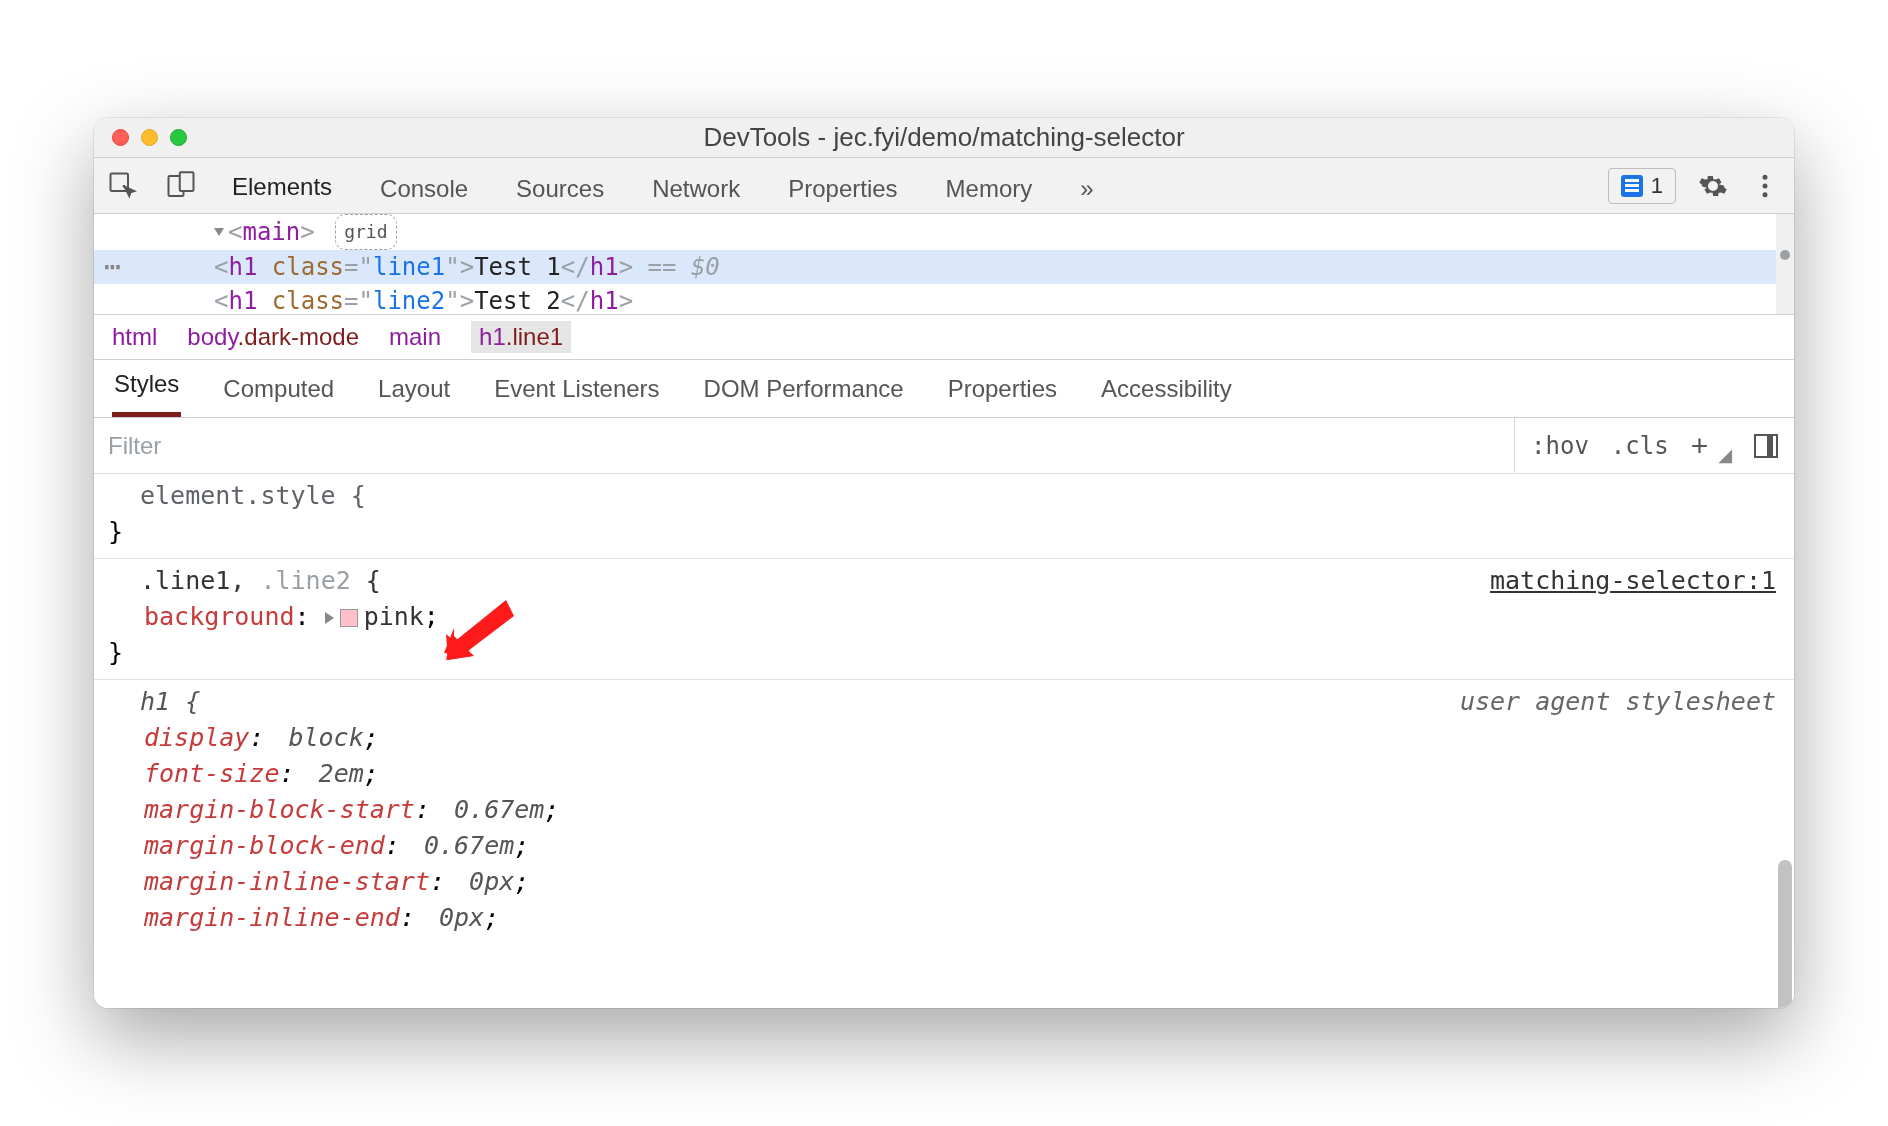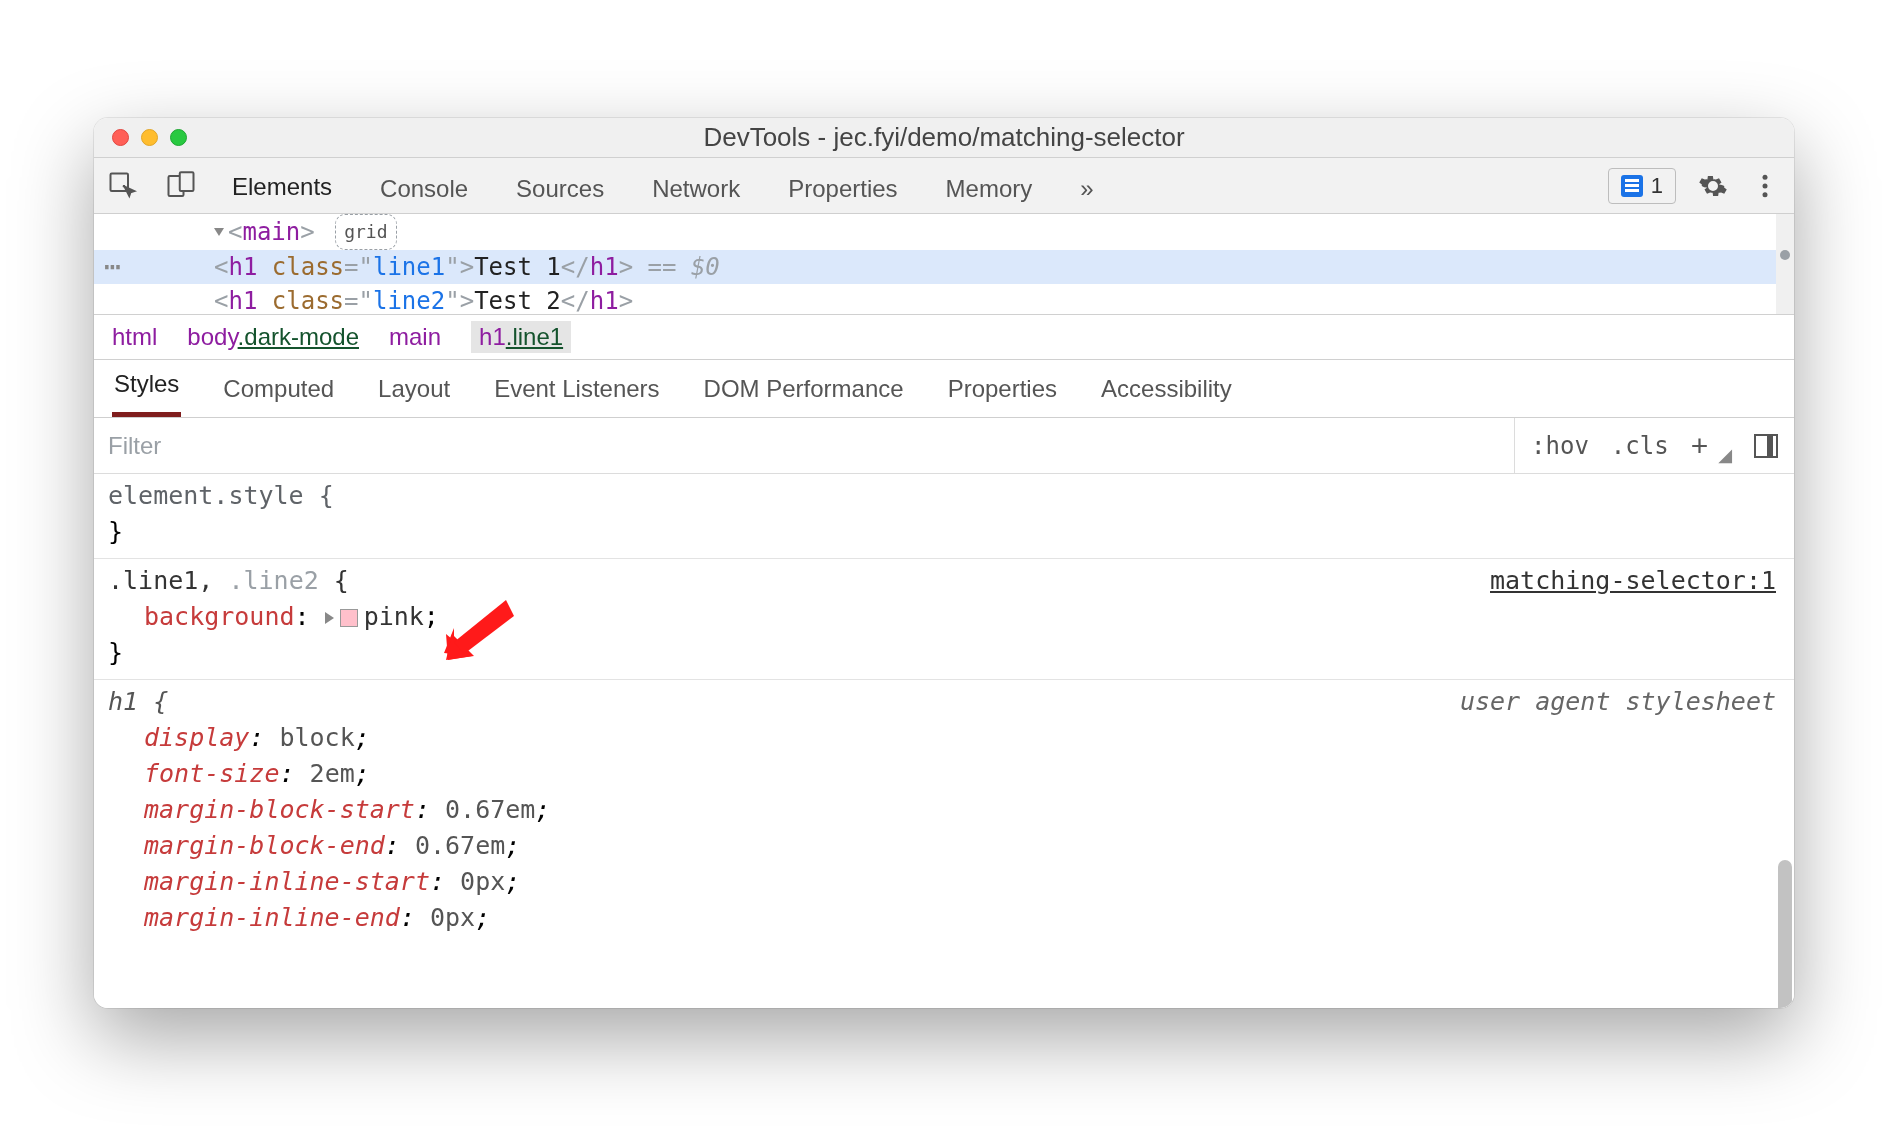--- a/index.html
+++ b/index.html
@@ -32,44 +32,44 @@
   .dom-sel-mark { position: absolute; right: 4px; top: 36px; width: 10px; height: 10px; border-radius: 50%; background: #9aa0a6; }
   .grid-pill { display: inline-block; border: 1px dashed #9aa0a6; color: #555; font-size: 18px; padding: 0 8px; border-radius: 10px; margin-left: 6px; vertical-align: 2px; }
   .tag { color: #8e1da0; }
   .attrn { color: #9b6b2f; }
   .attrv { color: #1b73e7; }
   .txt { color: #222; }
   .dim { color: #9aa0a6; }
   .ellipsis { position: absolute; left: 10px; top: 36px; color: #888; font-size: 28px; letter-spacing: 2px; }
   .breadcrumbs { height: 46px; border-top: 1px solid #d0d0d0; border-bottom: 1px solid #d0d0d0; display: flex; align-items: center; gap: 30px; padding-left: 18px; font-size: 24px; }
   .bc { color: #8e1da0; cursor: pointer; }
-  .bc .cls { color: #14532d; text-decoration: underline; }
+  .bc .cls { color: #7f1d1d; }
   .bc.active { background: #e5e5e5; padding: 2px 8px; }
   .subtabs { height: 58px; border-bottom: 1px solid #cfcfcf; display: flex; align-items: flex-end; gap: 40px; padding: 0 18px; font-size: 24px; color: #555; }
   .subtab { padding: 14px 2px; cursor: pointer; }
   .subtab.active { color: #222; border-bottom: 5px solid #7f1d1d; }
   .filterbar { height: 56px; display: flex; align-items: center; border-bottom: 1px solid #dcdcdc; }
   .filter-input { flex: 1; height: 100%; display: flex; align-items: center; padding-left: 14px; font-size: 24px; color: #9aa0a6; }
   .filter-right { display: flex; align-items: center; gap: 22px; padding: 0 16px; border-left: 1px solid #dcdcdc; height: 100%; }
   .toggle-txt { font-size: 24px; color: #555; font-family: ui-monospace, Menlo, monospace; }
   .plus { font-size: 30px; color: #555; line-height: 1; }
   .panel-btn { width: 24px; height: 24px; border: 2px solid #555; position: relative; }
   .panel-btn::after { content: ""; position: absolute; right: 3px; top: 0; bottom: 0; width: 6px; background: #555; }
   .corner { font-size: 18px; color: #888; margin-left: -12px; margin-top: 18px; }
   .styles { flex: 1; overflow: hidden; font-family: ui-monospace, Menlo, monospace; font-size: 25px; line-height: 36px; position: relative; background: #fff; }
   .rule { border-bottom: 1px solid #e3e3e3; padding: 4px 14px 8px; position: relative; }
   .rule .src { position: absolute; right: 18px; top: 4px; font-style: italic; color: #666; }
   .rule .src.link { text-decoration: underline; font-style: normal; color: #333; }
-  .sel-line { color: #5f6368; }
+  .sel-line { color: #5f6368; margin-left: 32px; }
   .sel-line .nomatch { color: #9aa0a6; }
   .prop { padding-left: 36px; }
   .pname { color: #c63b3b; }
   .pname.it { font-style: italic; }
   .pval { color: #333; }
-  .pval.it { color: #555; }
+  .pval.it { font-style: italic; color: #555; margin-left: 9px; }
   .swatch { display: inline-block; width: 18px; height: 18px; border: 1px solid #999; vertical-align: -2px; margin-right: 6px; }
   .tri { display: inline-block; width: 0; height: 0; border-left: 9px solid #888; border-top: 6px solid transparent; border-bottom: 6px solid transparent; vertical-align: 1px; margin-right: 6px; }
   .arrow { position: absolute; left: 350px; top: 480px; width: 70px; height: 65px; pointer-events: none; z-index: 50; }
   .scrollbar-right { position: absolute; right: 0; top: 96px; bottom: 0; width: 18px; background: transparent; }
   .scroll-thumb { position: absolute; right: 2px; top: 290px; width: 14px; height: 280px; background: #c2c2c2; border-radius: 7px; }
   .expand-tri { display:inline-block; width:0; height:0; border-top:8px solid #888; border-left:5px solid transparent; border-right:5px solid transparent; vertical-align: 4px; margin-right: 4px; }
 </style>
 </head>
 <body>
 

